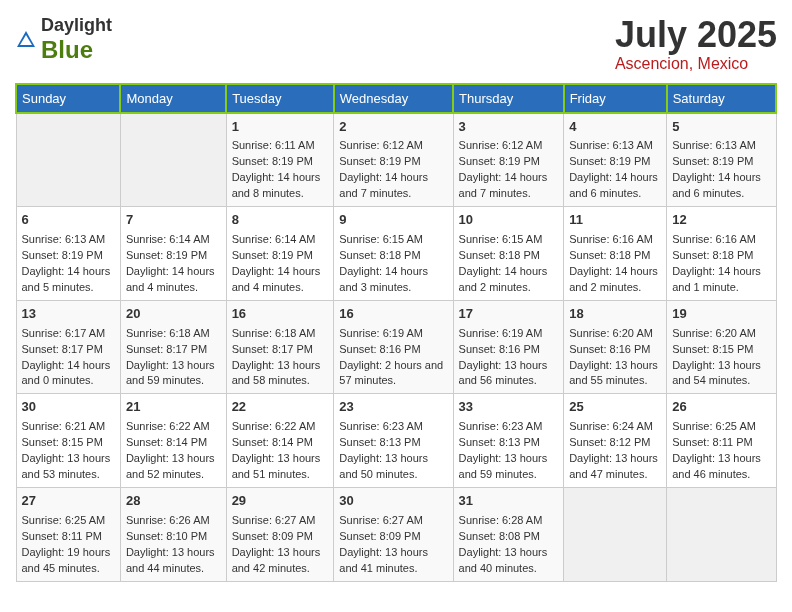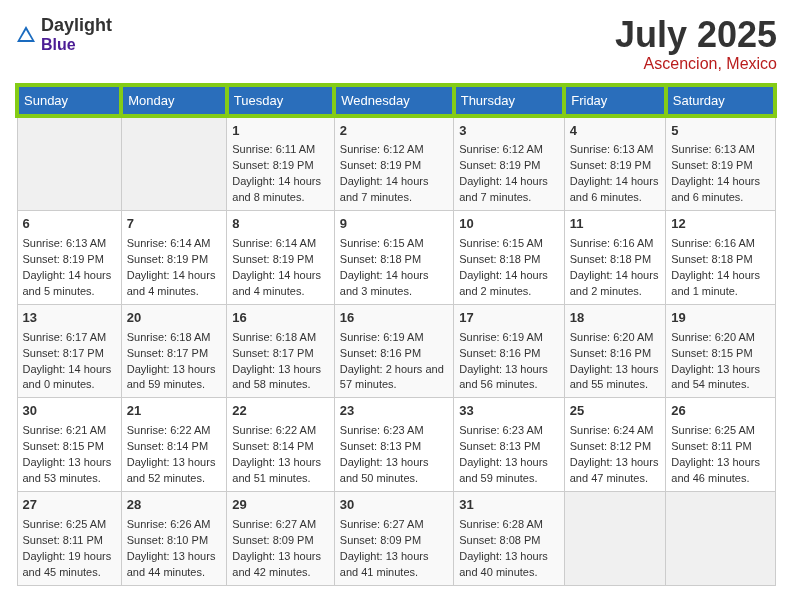--- a/index.html
+++ b/index.html
@@ -20,30 +20,29 @@
       display: flex;
       align-items: center;
       gap: 4px;
     }
     .logo-text-general {
       font-size: 18px;
       font-weight: bold;
       color: #333;
     }
     .logo-text-blue {
-      font-size: 16px;
+      font-size: 24px;
       font-weight: bold;
-      color: #4c1d95;
+      color: #4d7c0f;
     }
     .logo-icon {
       width: 22px;
       height: 22px;
     }
     .title-block {
-      text-align: right;
     }
     .title-month {
       font-size: 36px;
       font-weight: bold;
       color: #333;
       line-height: 1.1;
     }
     .title-location {
       font-size: 16px;
       color: #b91c1c;
@@ -53,21 +52,21 @@
       border-collapse: collapse;
       font-size: 11px;
     }
     thead tr th {
       background-color: #2a6ebb;
       color: #fff;
       padding: 6px 5px;
       text-align: left;
       font-size: 13px;
       font-weight: normal;
-      border: 4px solid #84cc16;
+      border: 2px solid #84cc16;
     }
     tbody tr td {
       border: 1px solid #ccc;
       vertical-align: top;
       padding: 4px 5px;
       height: 80px;
       background: #fff;
       color: #333;
       line-height: 1.45;
     }

